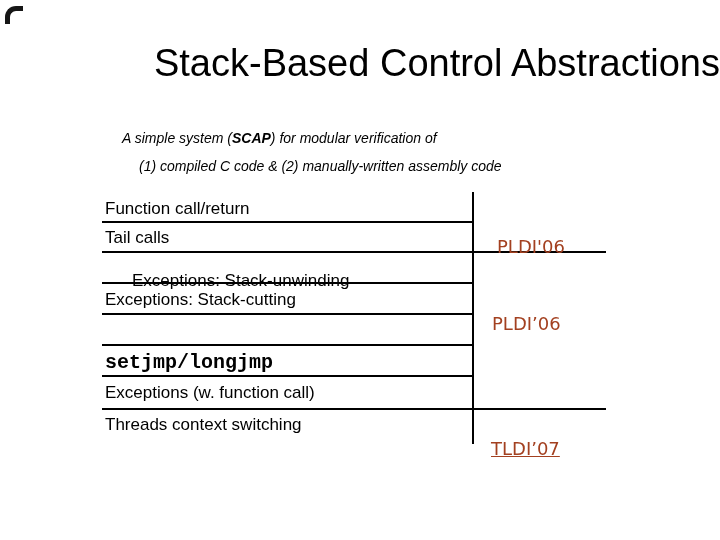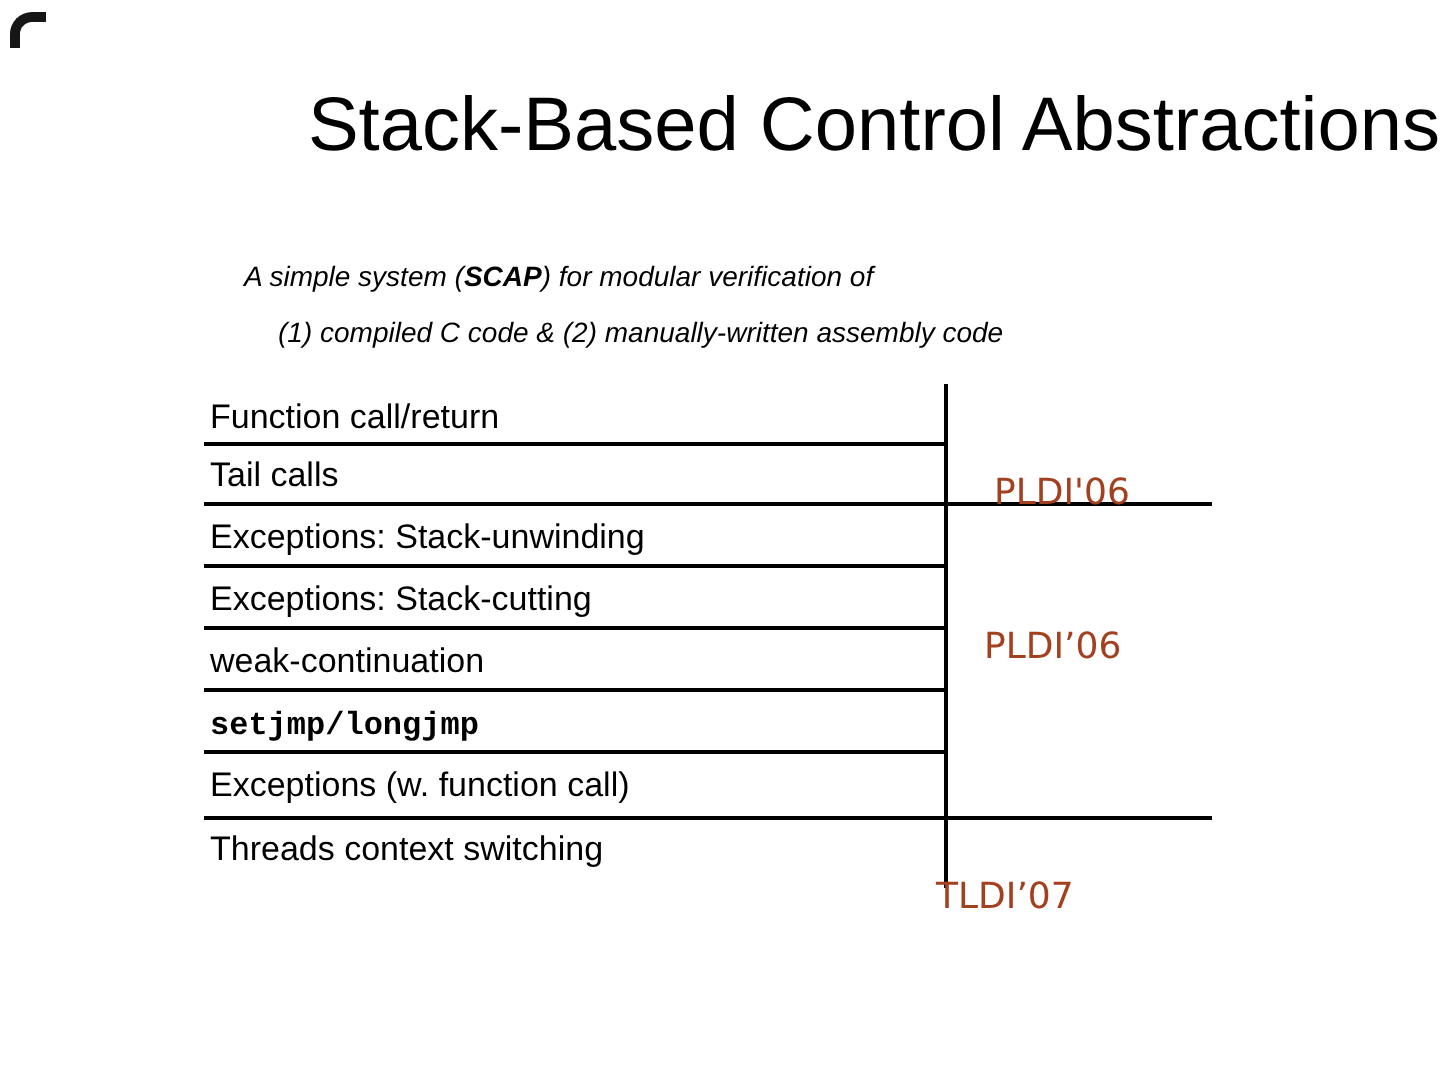--- a/index.html
+++ b/index.html
@@ -38,25 +38,25 @@
   .sub-line2 { padding-left: 17px; font-style: italic; }
 
   .table-area { position: absolute; left: 0; top: 0; width: 653px; height: 540px; }
   .row {
     position: absolute; left: 105px;
     font-size: 17px; line-height: 20px;
     white-space: nowrap;
   }
   .row.mono {
     font-family: "Liberation Mono", "DejaVu Sans Mono", monospace;
-    font-weight: bold; font-size: 16px;
+    font-weight: bold; font-size: 20px;
   }
   .r0 { top: 199px; }
   .r1 { top: 228px; }
-  .r2 { top: 259px; }
+  .r2 { top: 271px; margin-left: 27px; }
   .r3 { top: 290px; }
   .r4 { top: 321px; }
   .r5 { top: 353px; }
   .r6 { top: 383px; }
   .r7 { top: 415px; }
 
   .hline { position: absolute; left: 102px; height: 2px; background: var(--line, #000); }
   .h0 { top: 221px; width: 370px; }
   .h1 { top: 251px; width: 504px; }
   .h2 { top: 282px; width: 370px; }
@@ -72,21 +72,21 @@
     position: absolute;
     font-family: "DejaVu Sans", sans-serif;
     font-size: 18px; line-height: 22px;
     color: var(--accent, #A34020);
     white-space: nowrap;
     margin-top: 20px;
   }
   .p0 { left: 497px; top: 216px; }
   .p1 { left: 492px; top: 293px; }
   .p2 { left: 492px; top: 321px; }
-  .p3 { left: 468px; top: 418px; }
+  .p3 { left: 491px; top: 418px; text-decoration: underline; }
 </style>
 </head>
 <body>
 
 <div class="slide">
 
   <div class="corner-mark"></div>
 
   <h1 class="title">Stack-Based Control Abstractions</h1>
 
@@ -94,21 +94,20 @@
     <div class="sub-line1"><span>A simple system (</span><span class="bold">SCAP</span><span>) for modular verification of</span></div>
     <div class="sub-line2">(1) compiled C code &amp; (2) manually-written assembly code</div>
   </div>
 
   <div class="table-area">
 
     <div class="row r0">Function call/return</div>
     <div class="row r1">Tail calls</div>
     <div class="row r2">Exceptions: Stack-unwinding</div>
     <div class="row r3">Exceptions: Stack-cutting</div>
-    <div class="row r4">weak-continuation</div>
     <div class="row r5 mono">setjmp/longjmp</div>
     <div class="row r6">Exceptions (w. function call)</div>
     <div class="row r7">Threads context switching</div>
 
     <div class="hline h0"></div>
     <div class="hline h1"></div>
     <div class="hline h2"></div>
     <div class="hline h3"></div>
     <div class="hline h4"></div>
     <div class="hline h5"></div>

